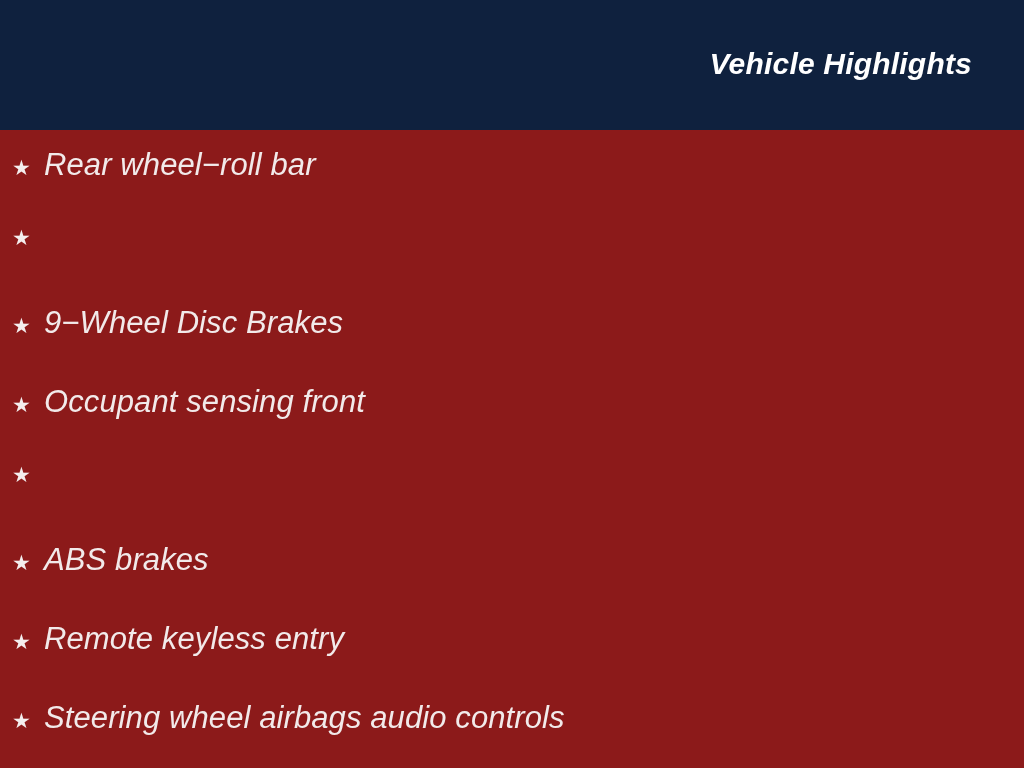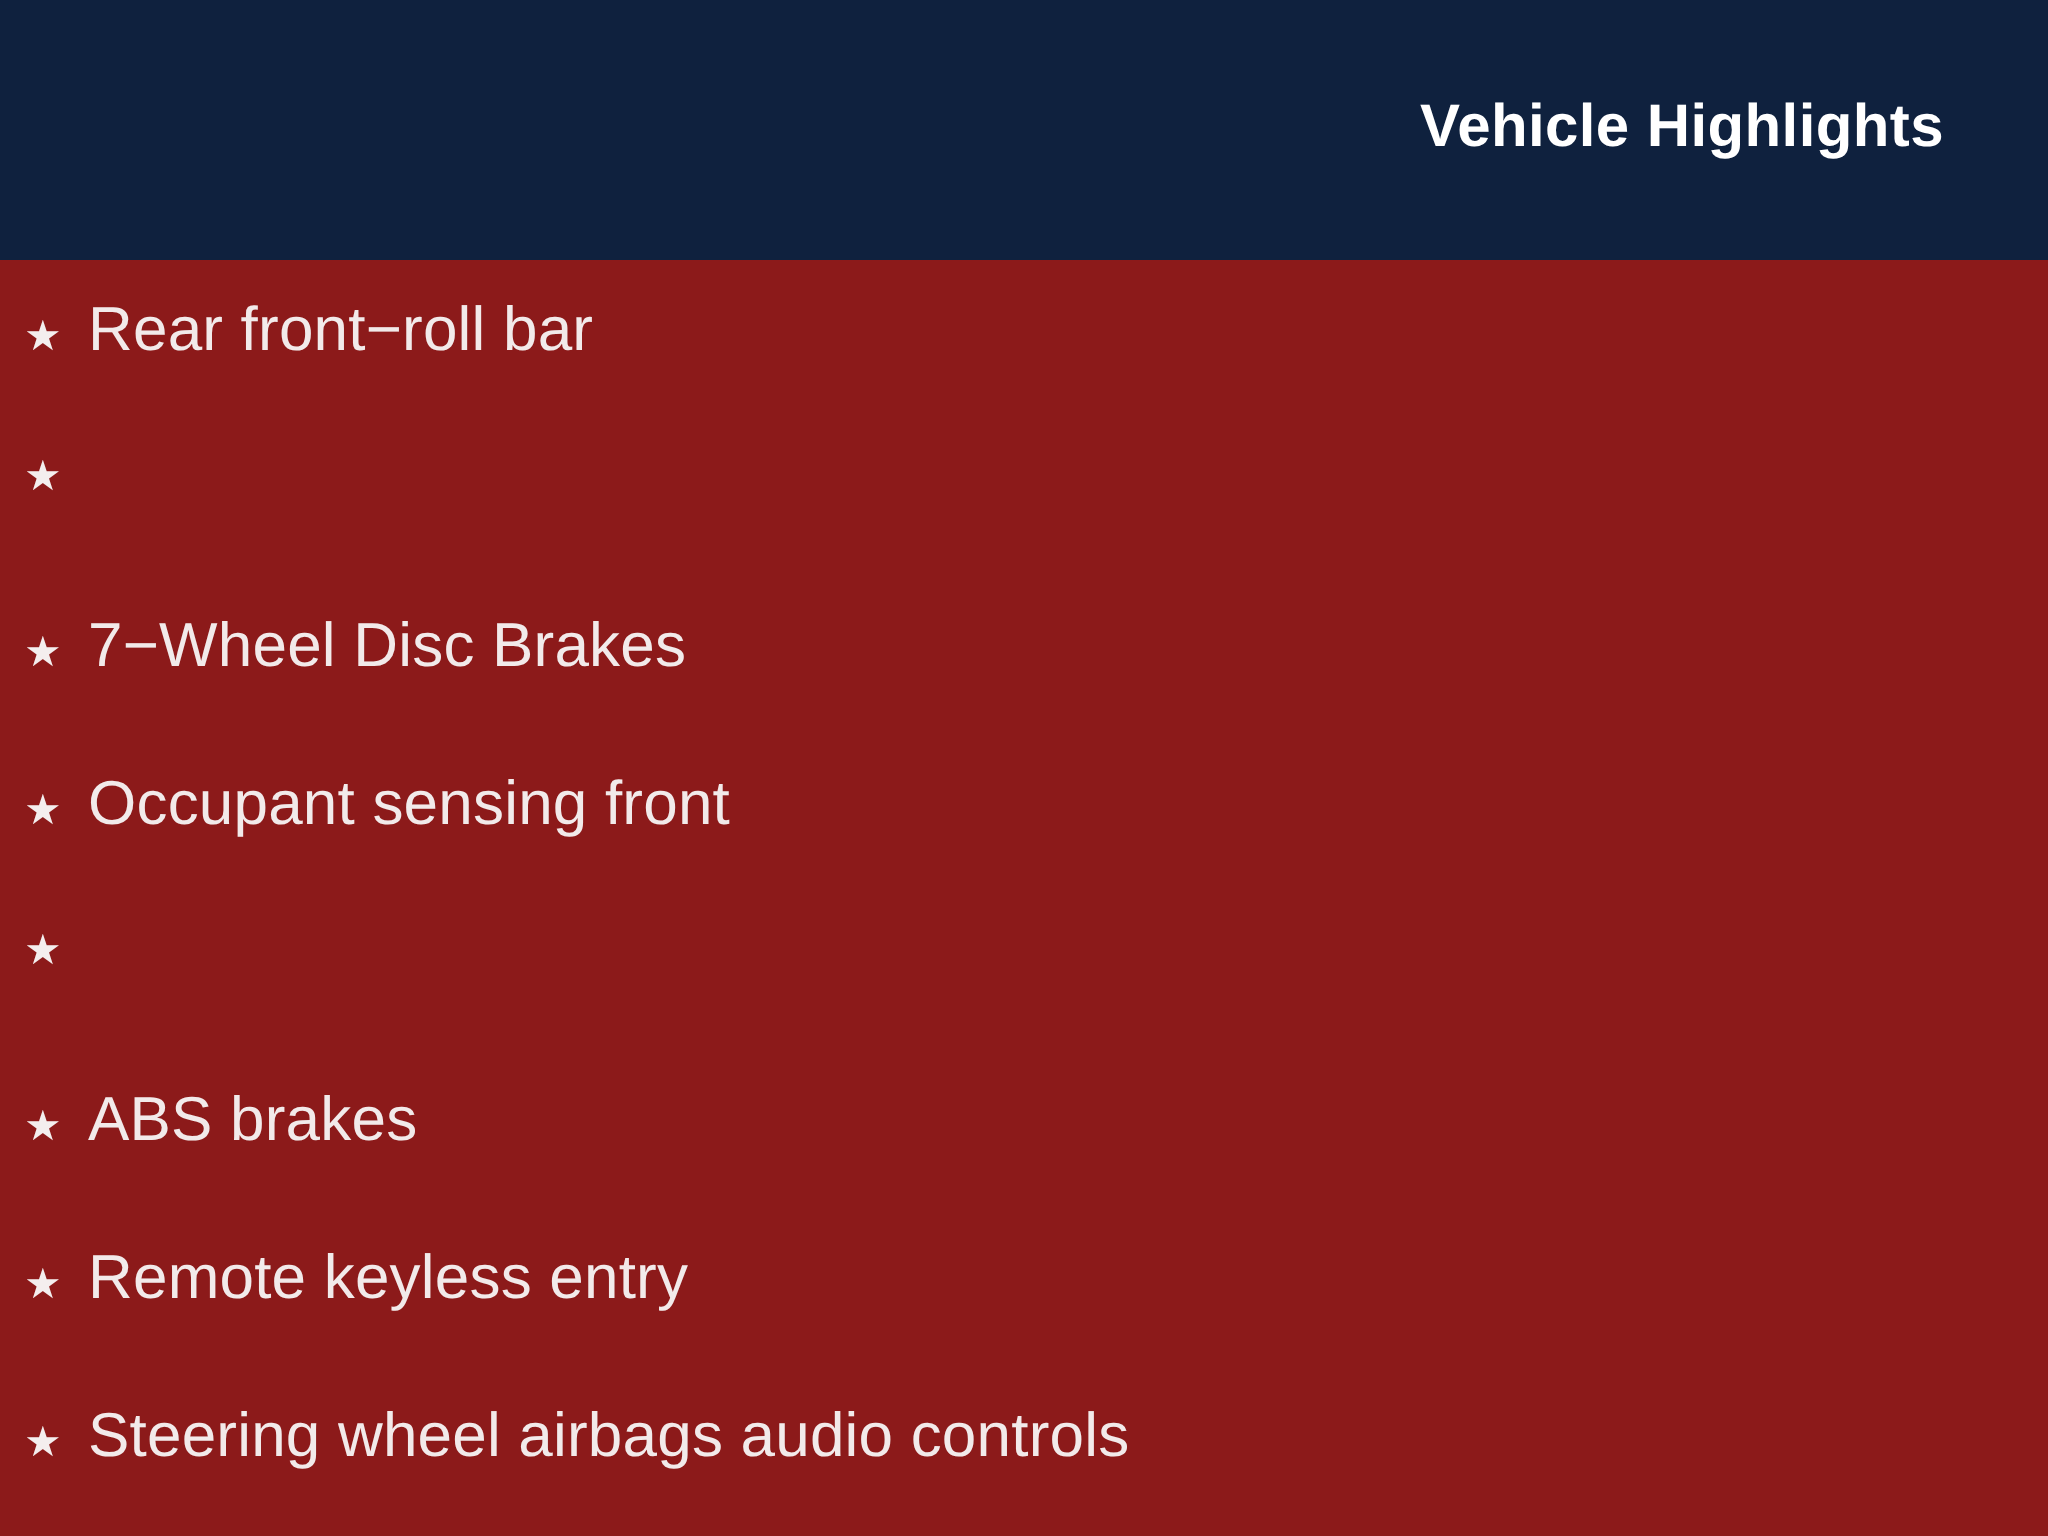--- a/index.html
+++ b/index.html
@@ -13,20 +13,21 @@
     background: #8c1a1a;
     font-family: "Liberation Sans", sans-serif;
     -webkit-font-smoothing: antialiased;
   }
 
   #slide {
     position: relative;
     width: 1024px;
     height: 768px;
     background: #f9a8d4;
+    font-style: italic;
   }
 
   
   #header-band {
     position: absolute;
     left: 0;
     top: 0;
     width: 1024px;
     height: 130px;
     background: #0f213e;
@@ -110,30 +111,30 @@
 
   <div id="header-band">
     <h1 id="slide-title">Vehicle Highlights</h1>
   </div>
 
   <div id="highlights-body">
     <ul id="highlights-list">
 
       <li class="highlight-item">
         <span class="bullet-star">★</span>
-        <span class="highlight-label">Rear front−roll bar</span>
+        <span class="highlight-label">Rear wheel−roll bar</span>
       </li>
 
       <li class="highlight-item">
         <span class="bullet-star">★</span>
       </li>
 
       <li class="highlight-item">
         <span class="bullet-star">★</span>
-        <span class="highlight-label">7−Wheel Disc Brakes</span>
+        <span class="highlight-label">9−Wheel Disc Brakes</span>
       </li>
 
       <li class="highlight-item">
         <span class="bullet-star">★</span>
         <span class="highlight-label">Occupant sensing front</span>
       </li>
 
       <li class="highlight-item">
         <span class="bullet-star">★</span>
       </li>

